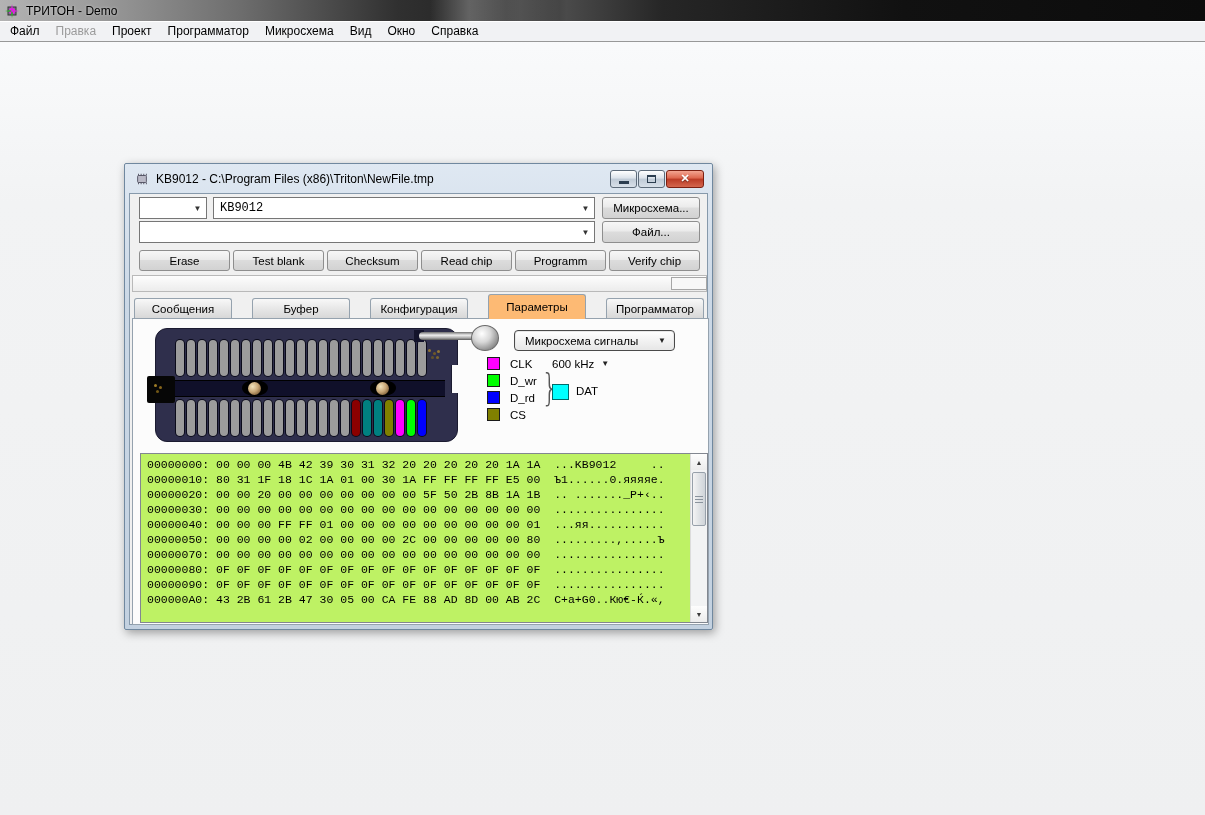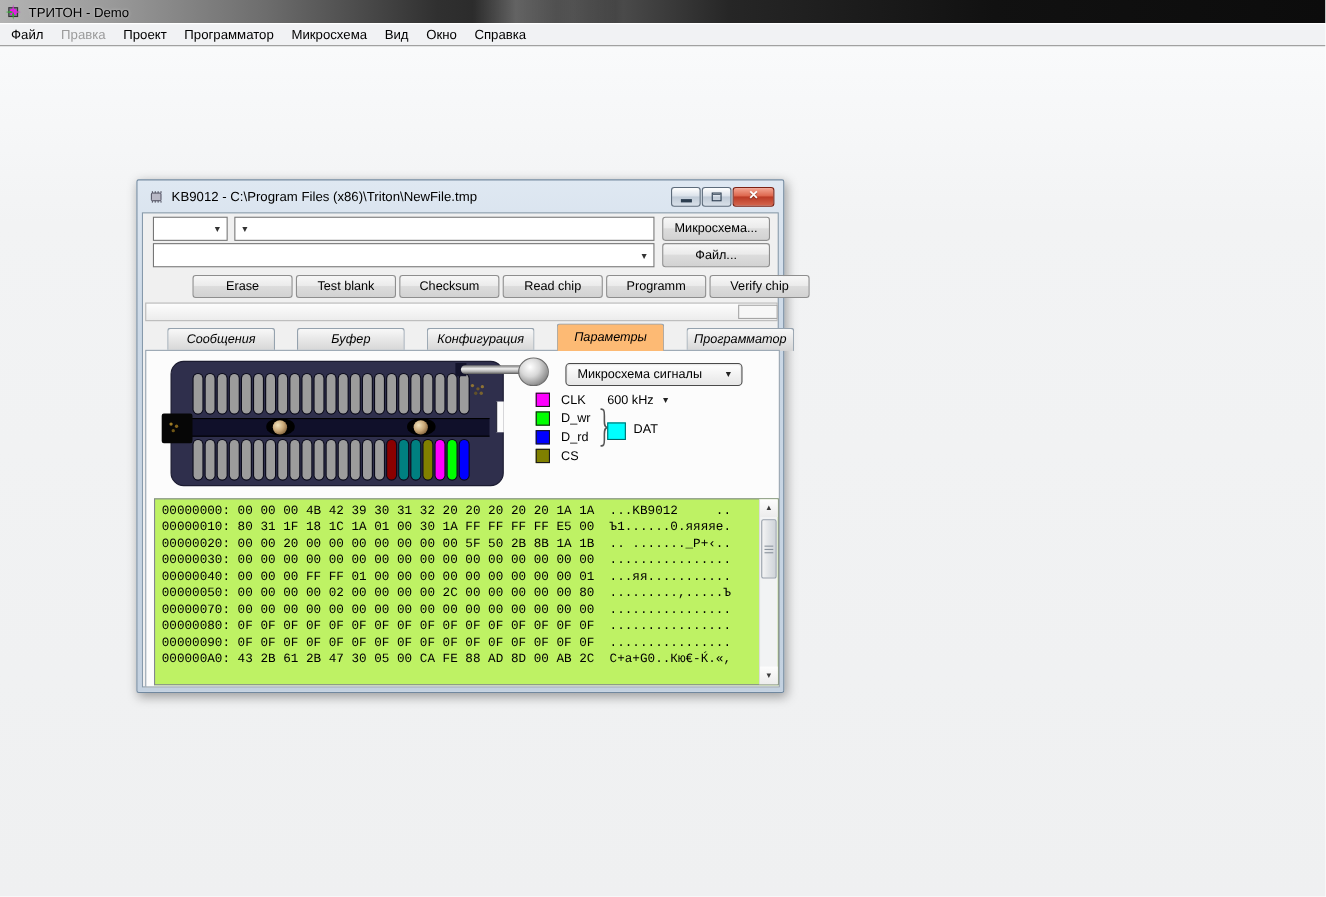--- a/index.html
+++ b/index.html
@@ -51,31 +51,31 @@
   .cw-content { position:absolute; left:4px; top:29px; right:4px; bottom:4px;
     background:#f0f0f0; border:1px solid #8699ab; }
 
   
   .combo { position:absolute; background:#fff; border:1px solid #767676; display:flex; align-items:center; }
   .combo .cval { flex:1; padding-left:6px; font-family:"Liberation Mono", monospace; font-size:12px; }
   .combo .carr { width:17px; align-self:stretch; display:flex; align-items:center; justify-content:center; color:#333; font-size:8px; }
   .win-btn { position:absolute; border:1px solid #8e8e8e; border-radius:3px; font-family:"Liberation Sans",sans-serif;
     background:linear-gradient(180deg,#f7f7f7,#ebebeb 45%,#dcdcdc 50%,#d2d2d2);
     font-size:11.5px; color:#000; text-align:center; }
-  .action-row { position:absolute; left:9px; top:56px; width:561px; height:21px; display:flex; gap:3px;margin-left:36px; }
+  .action-row { position:absolute; left:9px; top:56px; width:561px; height:21px; display:flex; gap:3px; }
   .action-row .win-btn { position:static; flex:1; height:21px; }
 
   
   .status-strip { position:absolute; left:2px; top:81px; width:575px; height:17px;
     background:linear-gradient(180deg,#fdfdfd,#ececec); border:1px solid #b9b9b9; }
   .status-box { position:absolute; left:538px; top:1px; width:36px; height:13px;
     background:#f7f7f7; border:1px solid #a6a6a6; }
 
   
-  .tab-bar { position:absolute; left:22px; top:100px; width:570px; height:25px; display:flex; gap:20px; align-items:flex-end;font-style:italic; }
+  .tab-bar { position:absolute; left:4px; top:100px; width:570px; height:25px; display:flex; gap:20px; align-items:flex-end; }
   .tab { width:112px; height:21px; line-height:20px; text-align:center; font-size:11.5px;
     background:linear-gradient(180deg,#f8f8f8,#e3e3e3 60%,#d6d6d6);
     border:1px solid #95a2ae; border-bottom:none; border-radius:3px 3px 0 0; position:relative; }
   .tab.active { height:25px; line-height:24px; background:#fdba74; z-index:3; }
 
   .tab-panel { position:absolute; left:2px; top:124px; width:577px; height:307px;
     background:#fcfcfc; border:1px solid #95a2ae; z-index:1; }
 
   
   .socket { position:absolute; left:22px; top:9px; width:303px; height:114px;
@@ -193,20 +193,21 @@
       </div>
     </div>
 
     <div class="cw-content">
 
       <div class="combo" style="left:9px;top:3px;width:68px;height:22px;">
         <span class="cval"></span>
         <span class="carr">▼</span>
       </div>
       <div class="combo" style="left:83px;top:3px;width:382px;height:22px;">
+        <span class="cval">KB9012</span>
         <span class="carr">▼</span>
       </div>
       <button class="win-btn" style="left:472px;top:3px;width:98px;height:22px;">Микросхема...</button>
 
       <div class="combo" style="left:9px;top:27px;width:456px;height:22px;">
         <span class="cval"></span>
         <span class="carr">▼</span>
       </div>
       <button class="win-btn" style="left:472px;top:27px;width:98px;height:22px;">Файл...</button>
 

